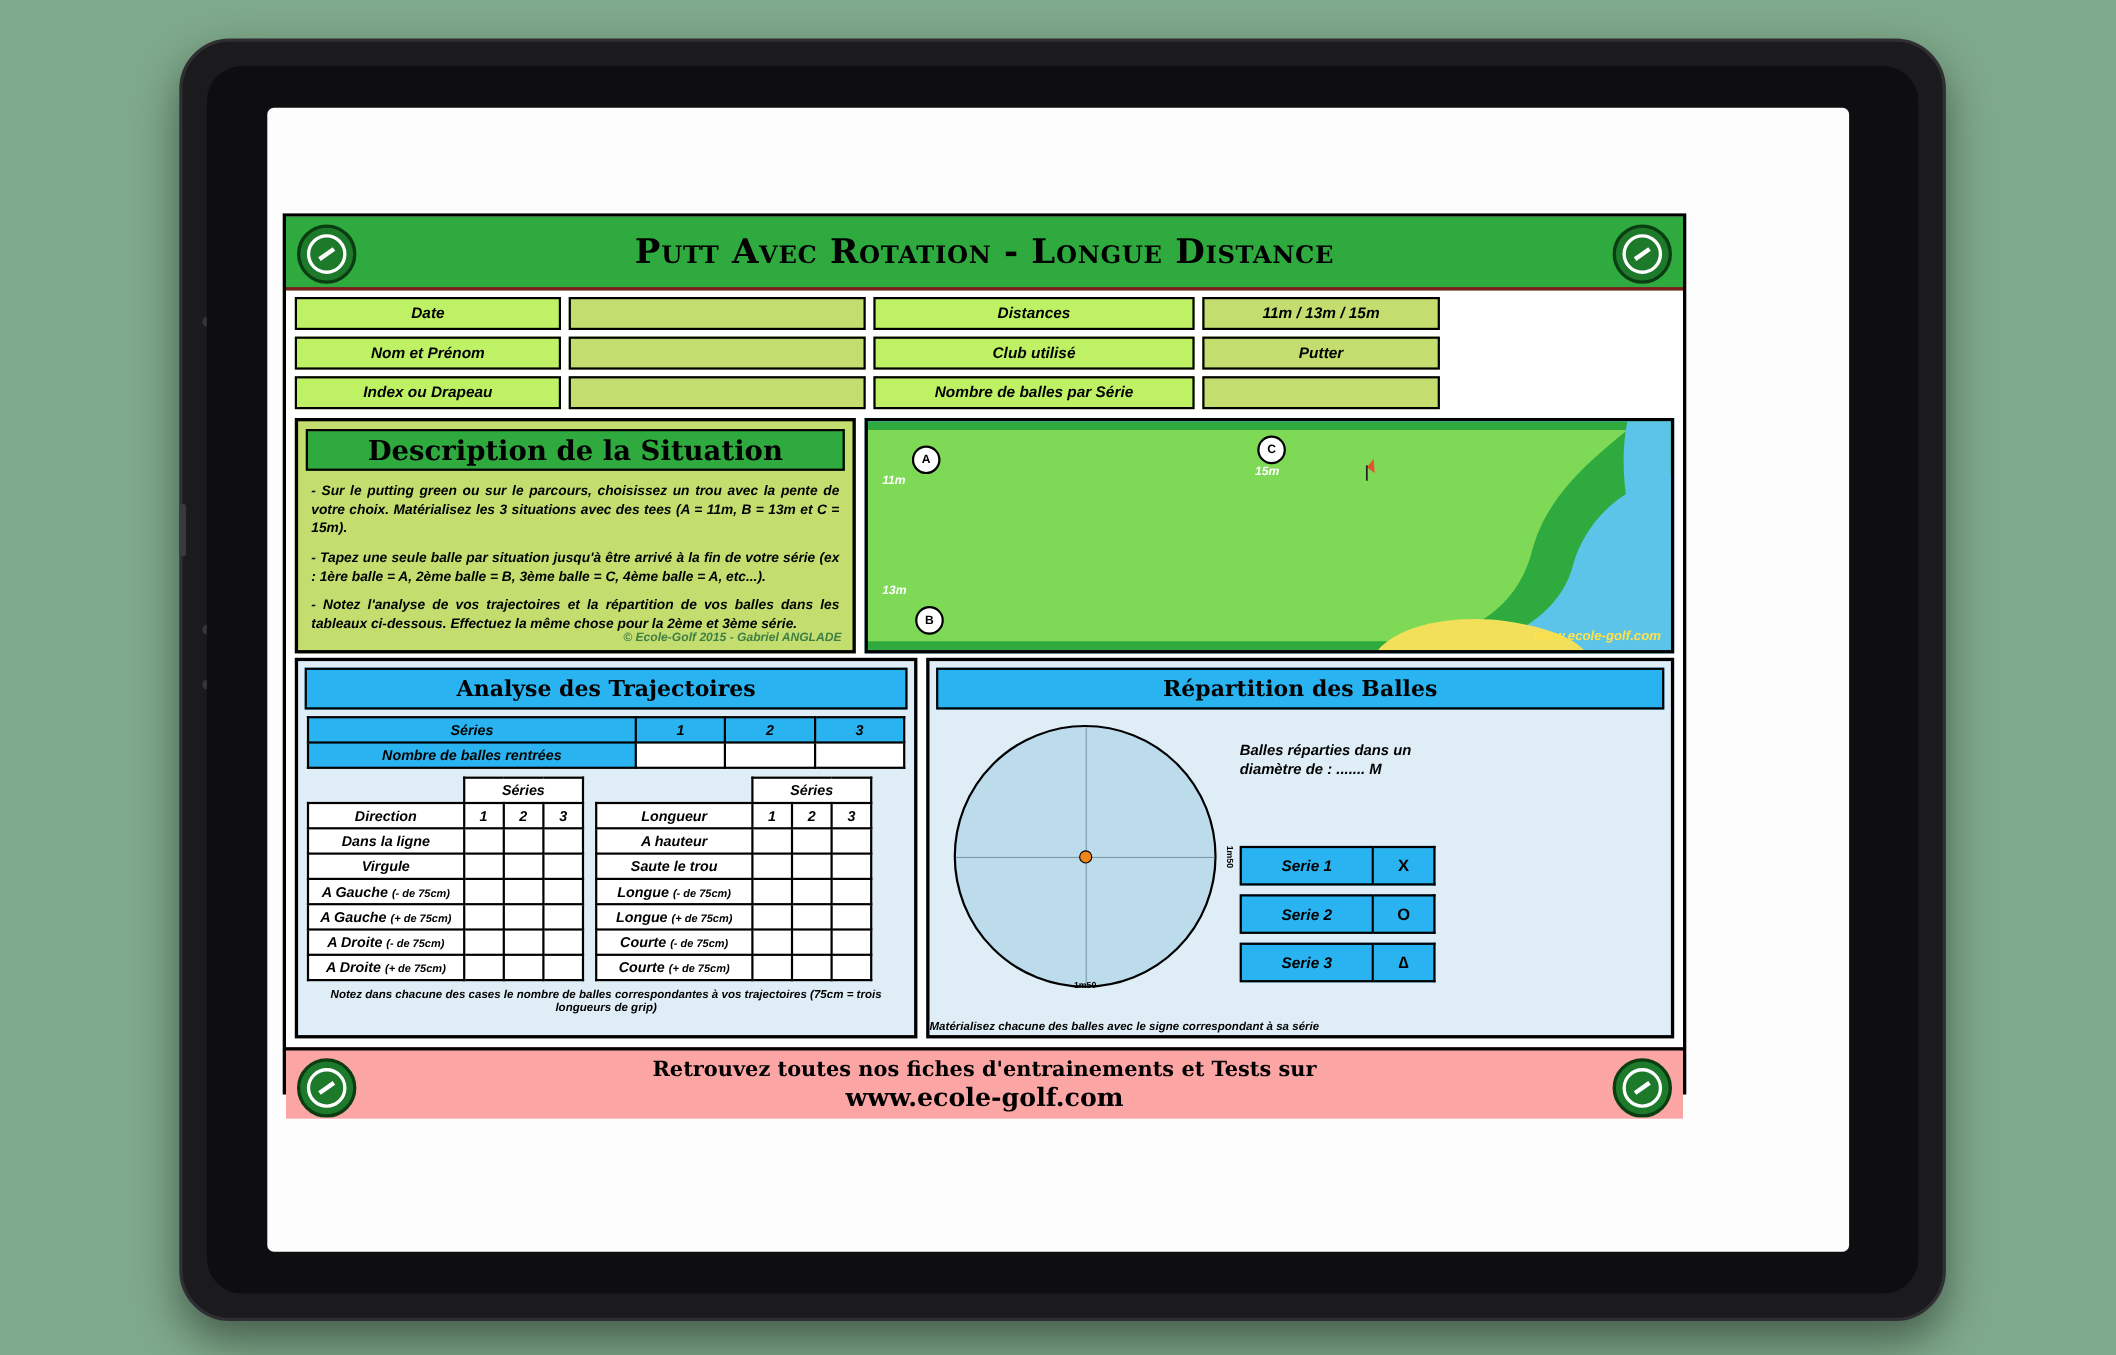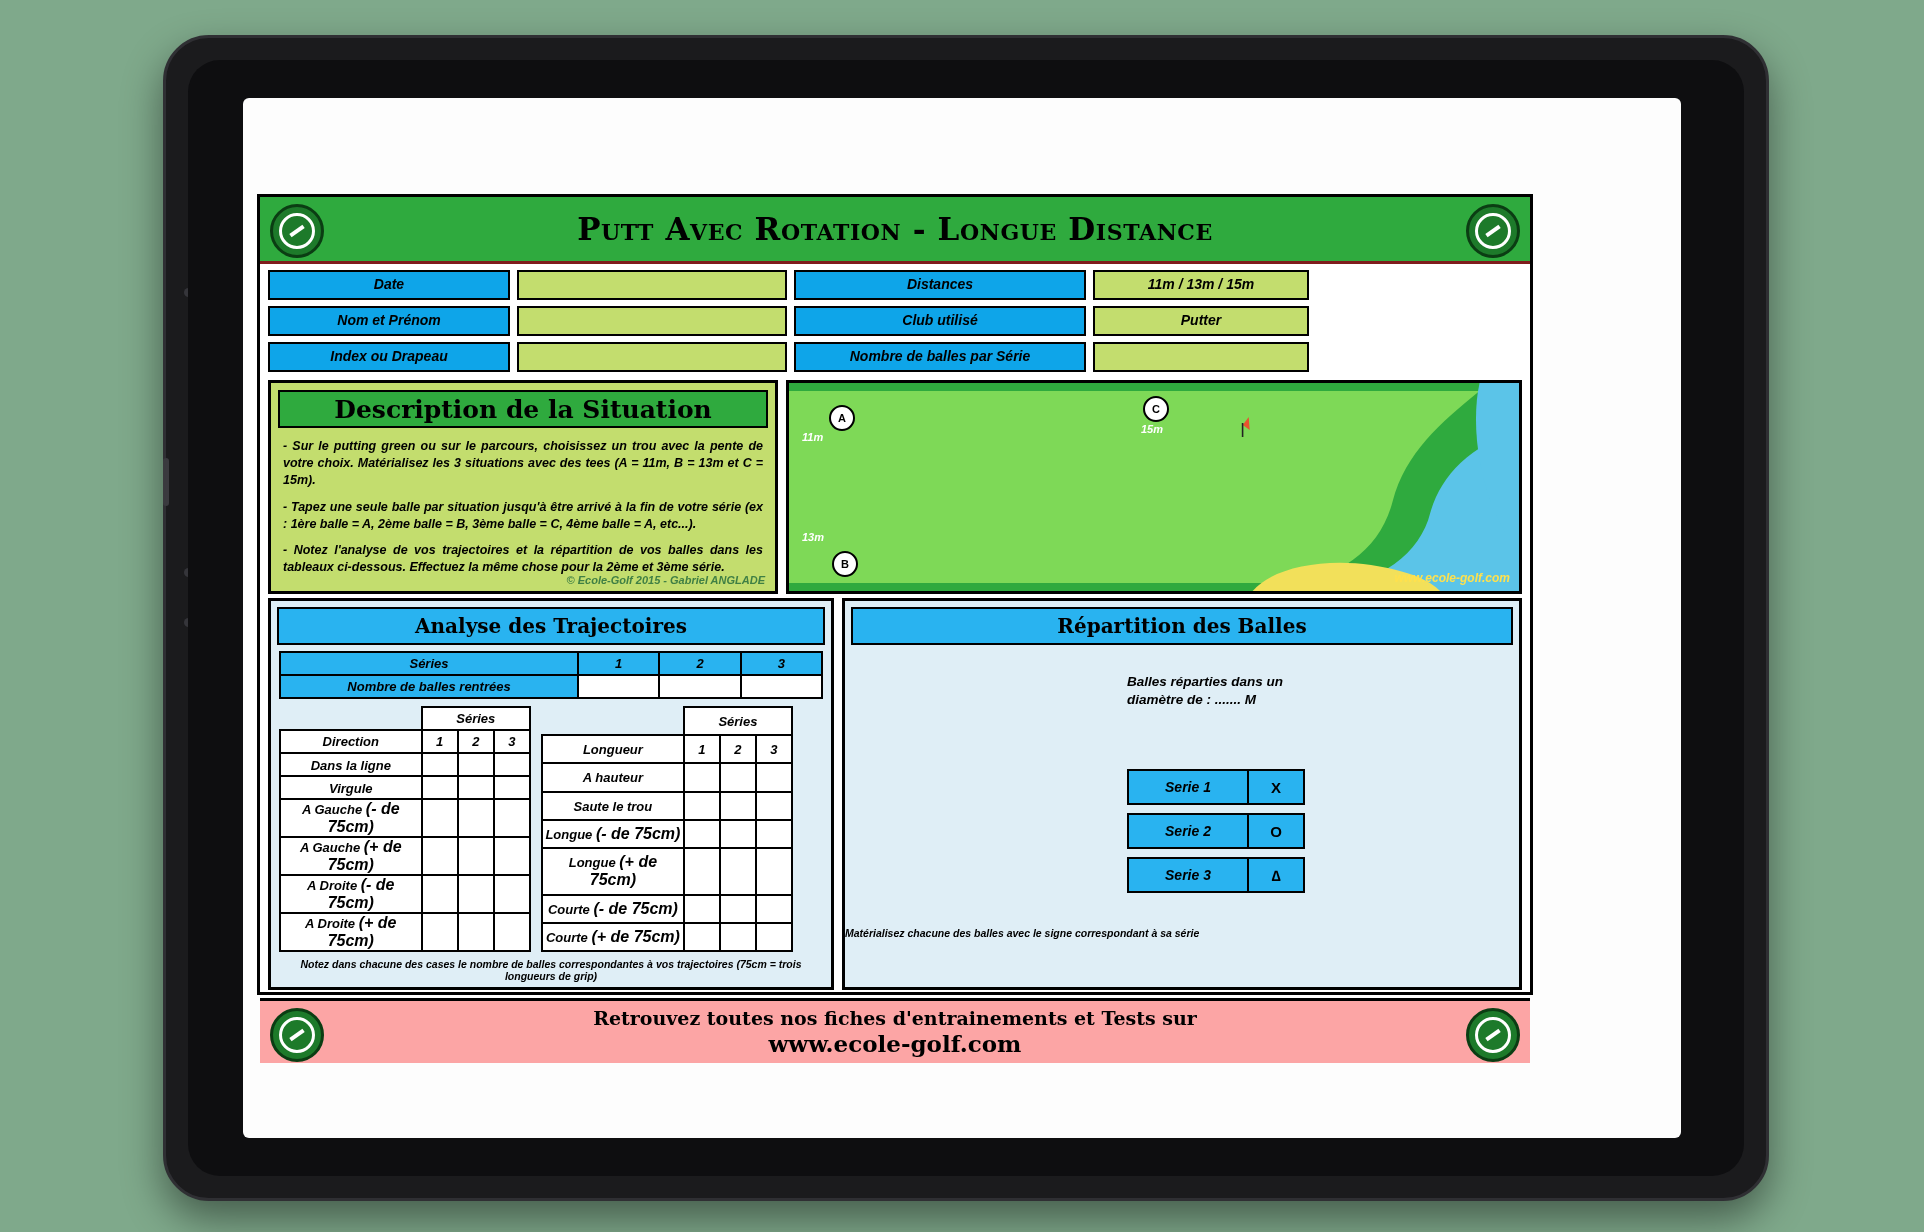--- a/index.html
+++ b/index.html
@@ -53,21 +53,21 @@
     transform:translate(-50%,-50%) rotate(-35deg);
   }
 
   
   .fields{padding:6px 8px 0 8px;}
   .frow{display:flex;gap:7px;margin-bottom:6px;}
   .lbl,.val{
     border:2px solid #000;height:26px;line-height:24px;text-align:center;
     font-weight:bold;font-style:italic;font-size:14px;color:#000;
   }
-  .lbl{background:#0ea5e9;}
+  .lbl{background:#bef264;}
   .val{background:#c3dd6e;}
   .w1{width:238px;} .w2{width:266px;} .w3{width:288px;} .w4{width:212px;}
 
   
   .mid{display:flex;gap:8px;padding:2px 8px 0 8px;}
   .desc{
     width:504px;border:3px solid #000;background:#c3dd6e;position:relative;height:208px;
   }
   .desc-title{
     margin:7px 7px 0 7px;border:2px solid #000;background:#2faa3e;height:34px;
@@ -110,21 +110,21 @@
 
   table{border-collapse:collapse;}
   td,th{border:2px solid #000;font-size:13px;font-weight:bold;font-style:italic;
         color:#000;text-align:center;height:21px;padding:0 2px;background:#fff;}
   .cell-empty{background:#fff;}
   .tblwrap{padding:0 8px;}
   .t-series{width:100%;margin-bottom:7px;}
   .t-series td.head{background:#29b3f0;}
   .two-col{display:flex;gap:10px;padding:0 8px;}
   .two-col table{width:252px;}
-  .small{font-size:16px;font-style:italic;font-weight:bold;}
+  .small{font-size:10px;font-style:italic;font-weight:bold;}
   .note{
     font-size:10.5px;font-style:italic;font-weight:bold;color:#000;
     text-align:center;padding:6px 8px 5px 8px;
   }
 
   
   .rep-body{position:relative;height:290px;}
   .circle{
     position:absolute;left:22px;top:8px;width:235px;height:235px;border-radius:50%;
     background:#bcdcec;border:2px solid #000;
@@ -381,20 +381,27 @@
 
               <div class="note">Notez dans chacune des cases le nombre de balles correspondantes à vos trajectoires (75cm = trois longueurs de grip)</div>
             </div>
 
             <div class="panel right-panel">
               <div class="panel-title">
                 <span>Répartition des Balles</span>
               </div>
 
               <div class="rep-body">
+                <div class="circle">
+                  <div class="vline"></div>
+                  <div class="hline"></div>
+                  <div class="ball-dot"></div>
+                  <div class="dim-v">1m50</div>
+                  <div class="dim-h">1m50</div>
+                </div>
 
                 <div class="rep-text">Balles réparties dans un diamètre de : ....... M</div>
 
                 <div class="serie-row" style="top:118px">
                   <div class="serie-name">Serie 1</div>
                   <div class="serie-sym">X</div>
                 </div>
                 <div class="serie-row" style="top:162px">
                   <div class="serie-name">Serie 2</div>
                   <div class="serie-sym">O</div>

